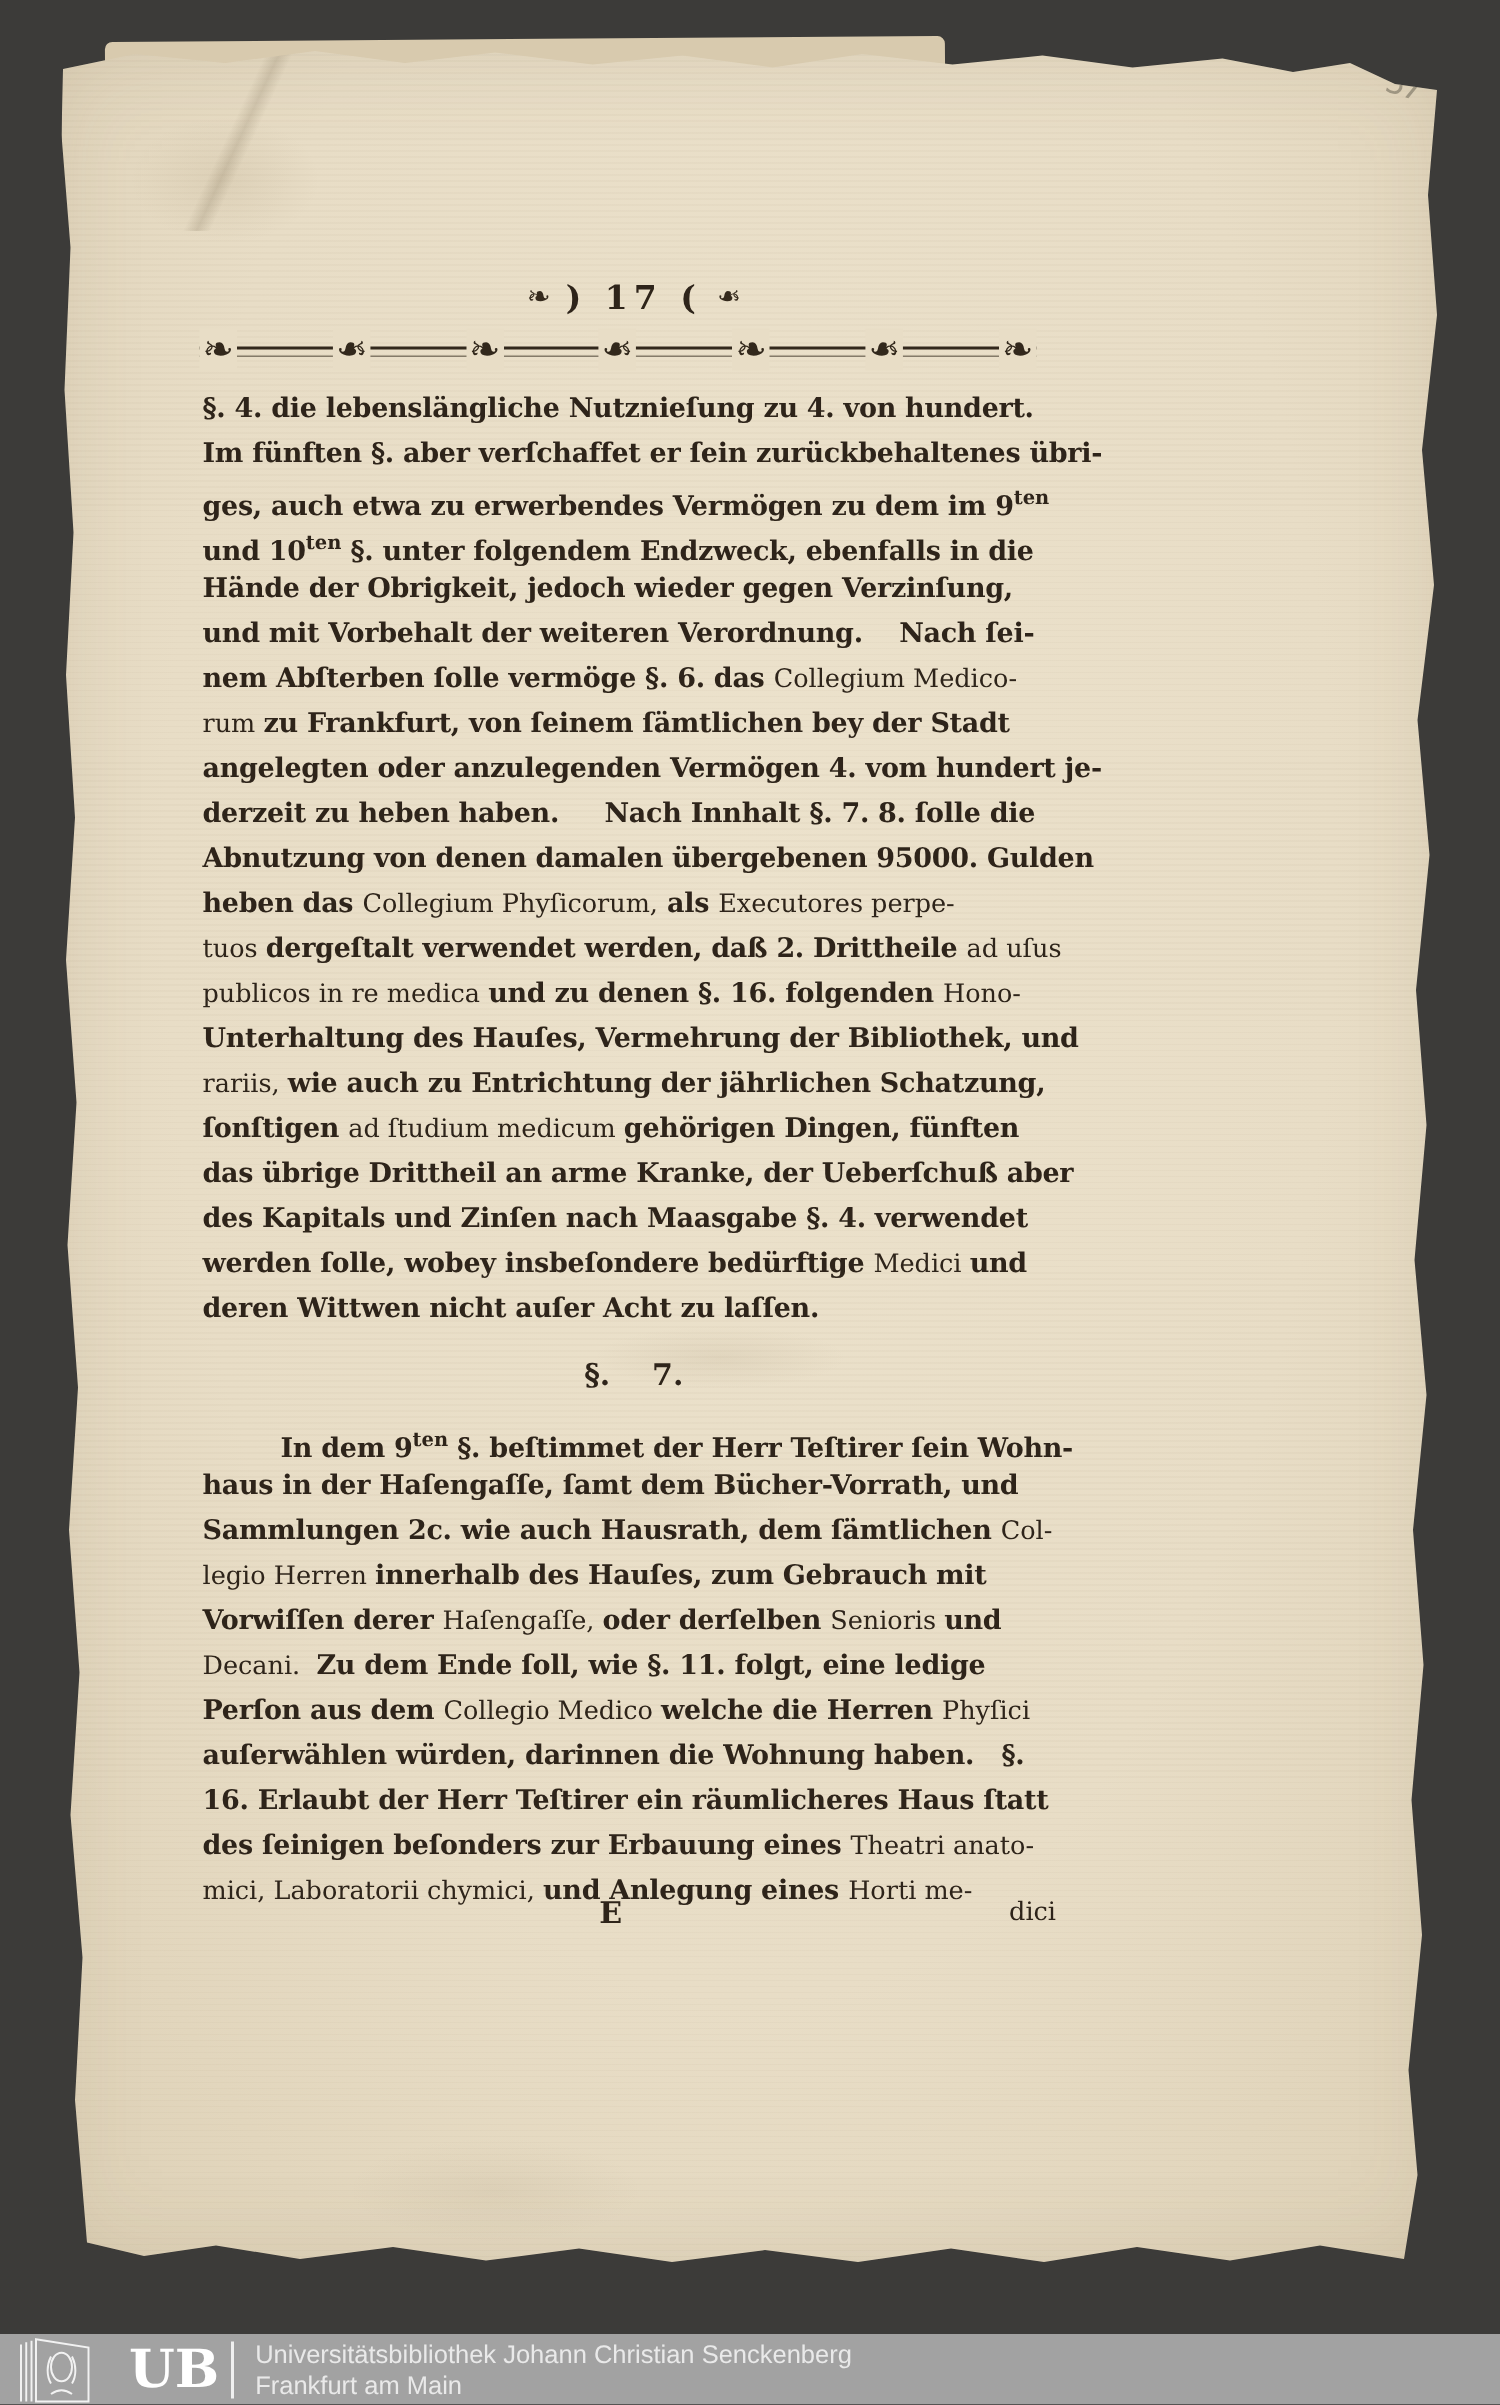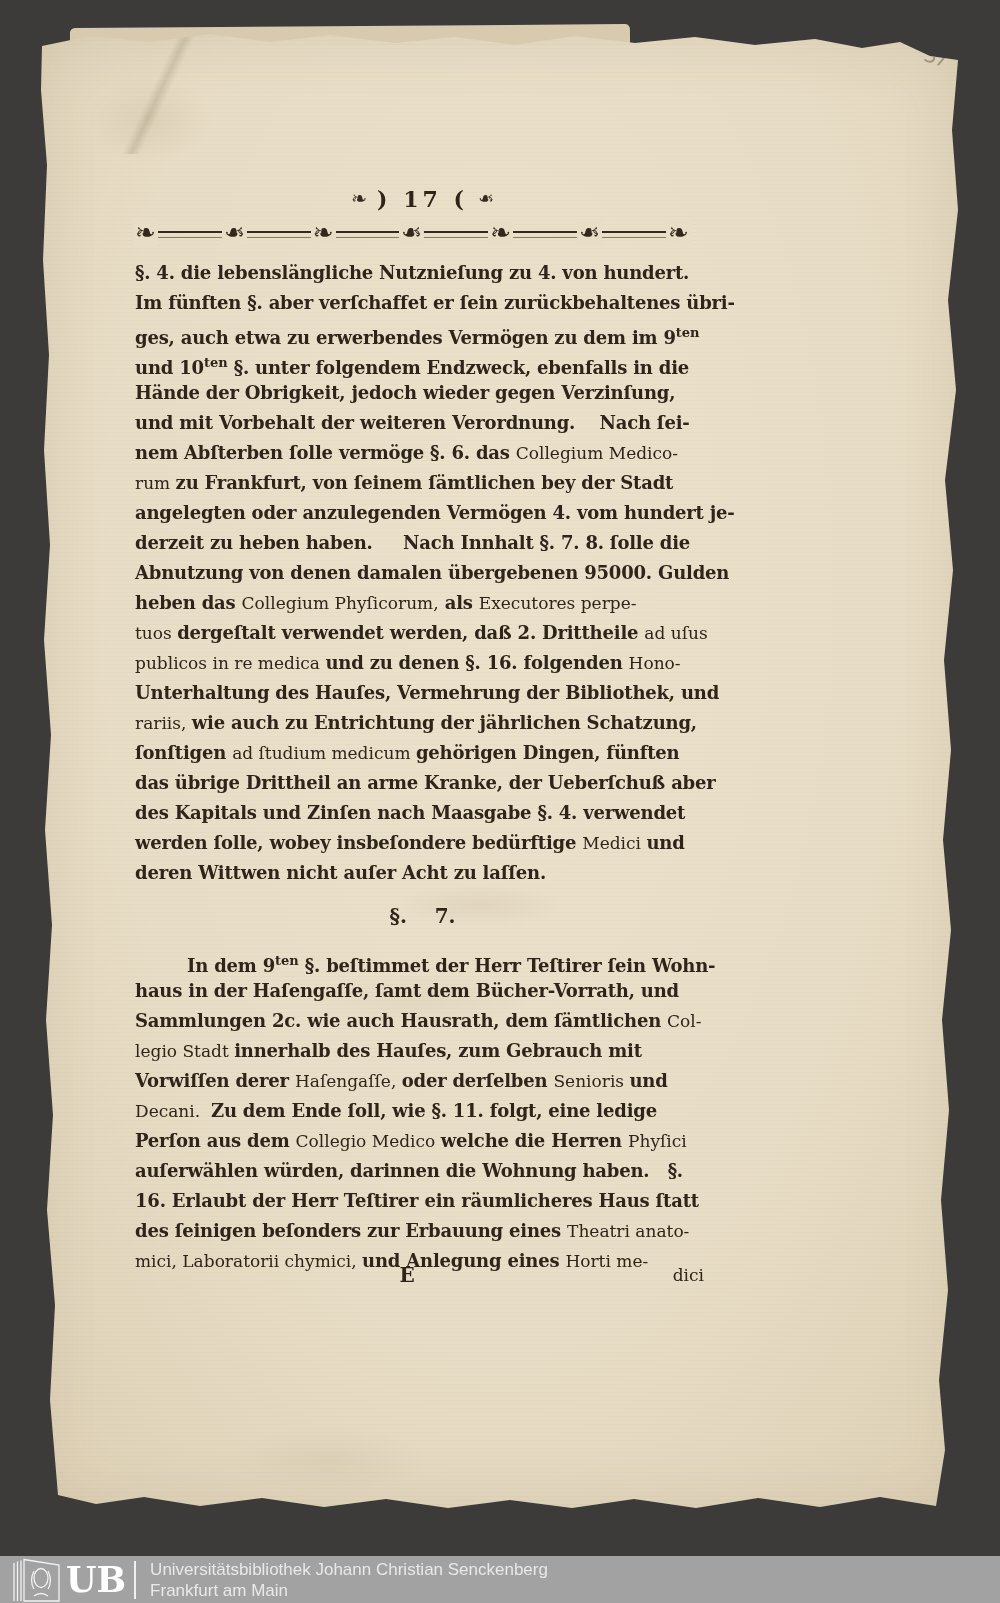--- a/index.html
+++ b/index.html
@@ -100,21 +100,21 @@
   .sig-line .catch{position:absolute;right:6px;font-weight:400;font-size:17px;}
   
   .viewer-footer{
     position:absolute;left:0;top:1556px;width:1000px;height:47px;background:#a2a2a2;
     display:flex;align-items:center;
   }
   .ub-logo{display:flex;align-items:center;margin-left:12px;}
   .ub-logo svg{display:block;}
   .ub-logo .ub-text{
     font-family:"DejaVu Serif",serif;font-weight:700;font-size:35px;color:#ffffff;
-    margin-left:0;line-height:47px;
+    margin-left:20px;line-height:47px;
   }
   .ub-divider{width:2px;height:38px;background:#f0f0f0;margin:0 14px 0 8px;}
   .footer-text{color:#e9e9e9;font-size:17px;line-height:21px;}
 </style>
 </head>
 <body>
 
 <div class="under-sheet"></div>
 
 <div class="paper">
@@ -161,21 +161,21 @@
       <div class="tline"><span class="seg-f">werden ſolle, wobey insbeſondere bedürftige </span><span class="seg-a">Medici </span><span class="seg-f">und</span></div>
       <div class="tline"><span class="seg-f">deren Wittwen nicht auſer Acht zu laſſen.</span></div>
     </div>
 
   <div class="sect-head">§.    7.</div>
 
   <div class="textcol" id="para2">
       <div class="tline indent"><span class="seg-f">In dem 9</span><span class="seg-sup">ten</span><span class="seg-f"> §. beſtimmet der Herr Teſtirer ſein Wohn-</span></div>
       <div class="tline"><span class="seg-f">haus in der Haſengaſſe, ſamt dem Bücher-Vorrath, und</span></div>
       <div class="tline"><span class="seg-f">Sammlungen 2c. wie auch Hausrath, dem ſämtlichen </span><span class="seg-a">Col-</span></div>
-      <div class="tline"><span class="seg-a">legio Stadt </span><span class="seg-f">innerhalb des Hauſes, zum Gebrauch mit</span></div>
+      <div class="tline"><span class="seg-a">legio Herren </span><span class="seg-f">innerhalb des Hauſes, zum Gebrauch mit</span></div>
       <div class="tline"><span class="seg-f">Vorwiſſen derer </span><span class="seg-a">Haſengaſſe, </span><span class="seg-f">oder derſelben </span><span class="seg-a">Senioris </span><span class="seg-f">und</span></div>
       <div class="tline"><span class="seg-a">Decani.  </span><span class="seg-f">Zu dem Ende ſoll, wie §. 11. folgt, eine ledige</span></div>
       <div class="tline"><span class="seg-f">Perſon aus dem </span><span class="seg-a">Collegio Medico </span><span class="seg-f">welche die Herren </span><span class="seg-a">Phyſici</span></div>
       <div class="tline"><span class="seg-f">auſerwählen würden, darinnen die Wohnung haben.   §.</span></div>
       <div class="tline"><span class="seg-f">16. Erlaubt der Herr Teſtirer ein räumlicheres Haus ſtatt</span></div>
       <div class="tline"><span class="seg-f">des ſeinigen beſonders zur Erbauung eines </span><span class="seg-a">Theatri anato-</span></div>
       <div class="tline"><span class="seg-a">mici, Laboratorii chymici, </span><span class="seg-f">und Anlegung eines </span><span class="seg-a">Horti me-</span></div>
     </div>
 
   <div class="sig-line">

